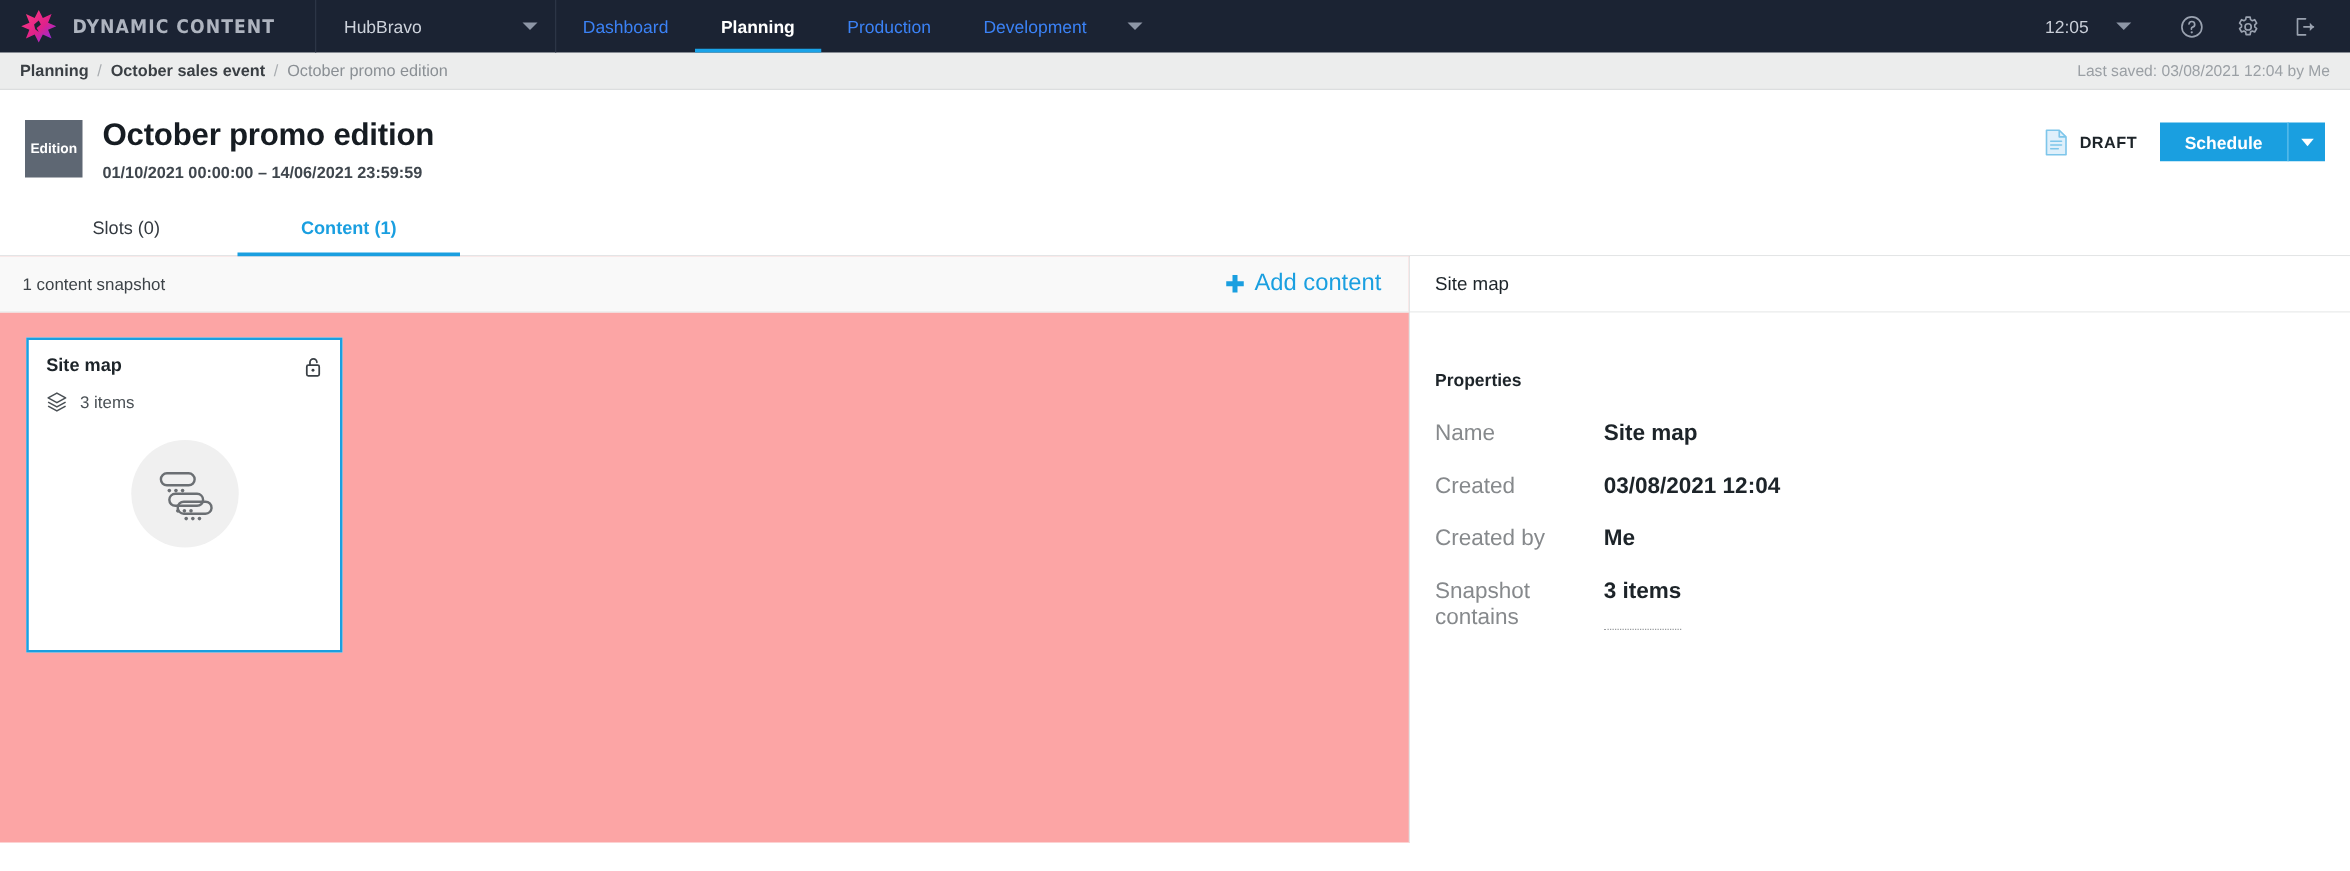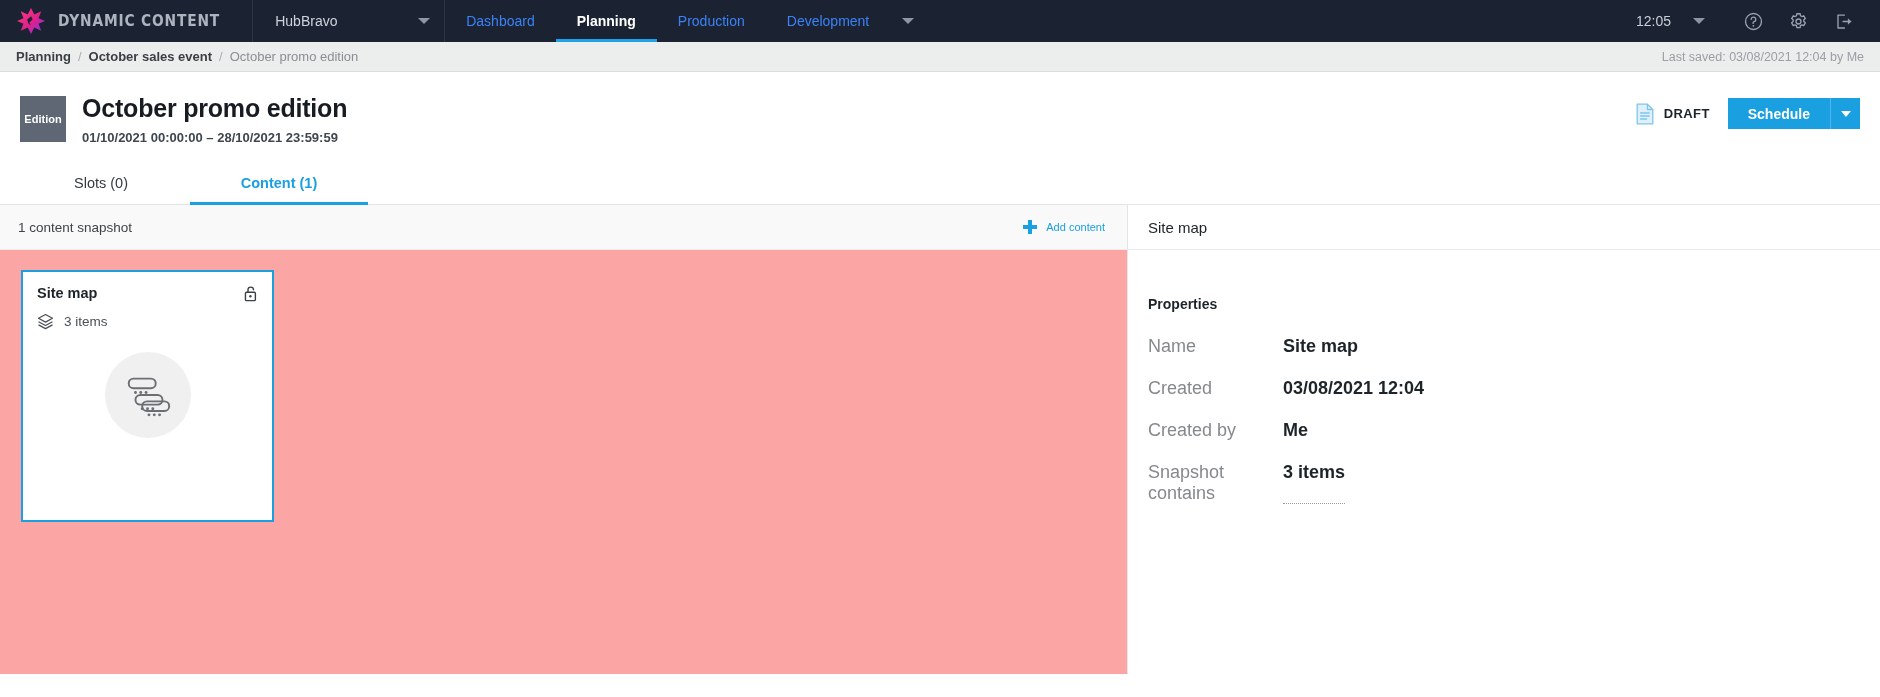--- a/index.html
+++ b/index.html
@@ -212,21 +212,21 @@
     display: flex; align-items: center;
     padding: 0 22px 0 18px;
     border-bottom: 1px solid #eaebec;
     background: #f9f9f9;
   }
   .snapcount { font-size: 13.5px; color: #3d4348; }
   .add-content {
     margin-left: auto;
     display: flex; align-items: center; gap: 9px;
     color: #1a9fe0;
-    font-size: 11px;
+    font-size: 19px;
     cursor: pointer;
   }
   .plus-icon {
     position: relative; width: 14px; height: 14px; display: block;
   }
   .plus-icon::before, .plus-icon::after {
     content: ""; position: absolute; background: #1a9fe0;
   }
   .plus-icon::before { left: 0; right: 0; top: 5px; height: 4px; }
   .plus-icon::after { top: 0; bottom: 0; left: 5px; width: 4px; }
@@ -356,21 +356,21 @@
   <span class="crumb">October sales event</span>
   <span class="crumb-sep">/</span>
   <span class="crumb last">October promo edition</span>
   <span class="lastsaved">Last saved: 03/08/2021 12:04 by Me</span>
 </div>
 
 <div class="titlebar">
   <div class="badge-edition">Edition</div>
   <div class="title-block">
     <div class="title-main">October promo edition</div>
-    <div class="title-dates">01/10/2021 00:00:00  –  28/10/2021 23:59:59</div>
+    <div class="title-dates">01/10/2021 00:00:00  –  14/06/2021 23:59:59</div>
   </div>
   <div class="title-actions">
     <div class="draft">
       <svg width="20" height="22" viewBox="0 0 20 22">
         <path d="M2.2 1.2h10.2l5.4 5.3v14.3H2.2z" fill="#dff0fb" stroke="#7ec6ea" stroke-width="1.3" stroke-linejoin="round"></path>
         <path d="M12.4 1.2v5.3h5.4" fill="none" stroke="#7ec6ea" stroke-width="1.3" stroke-linejoin="round"></path>
         <path d="M5.6 10h8.6M5.6 13h8.6M5.6 16h6" stroke="#7ec6ea" stroke-width="1.3" stroke-linecap="round"></path>
       </svg>
       <span class="draft-label">DRAFT</span>
     </div>

